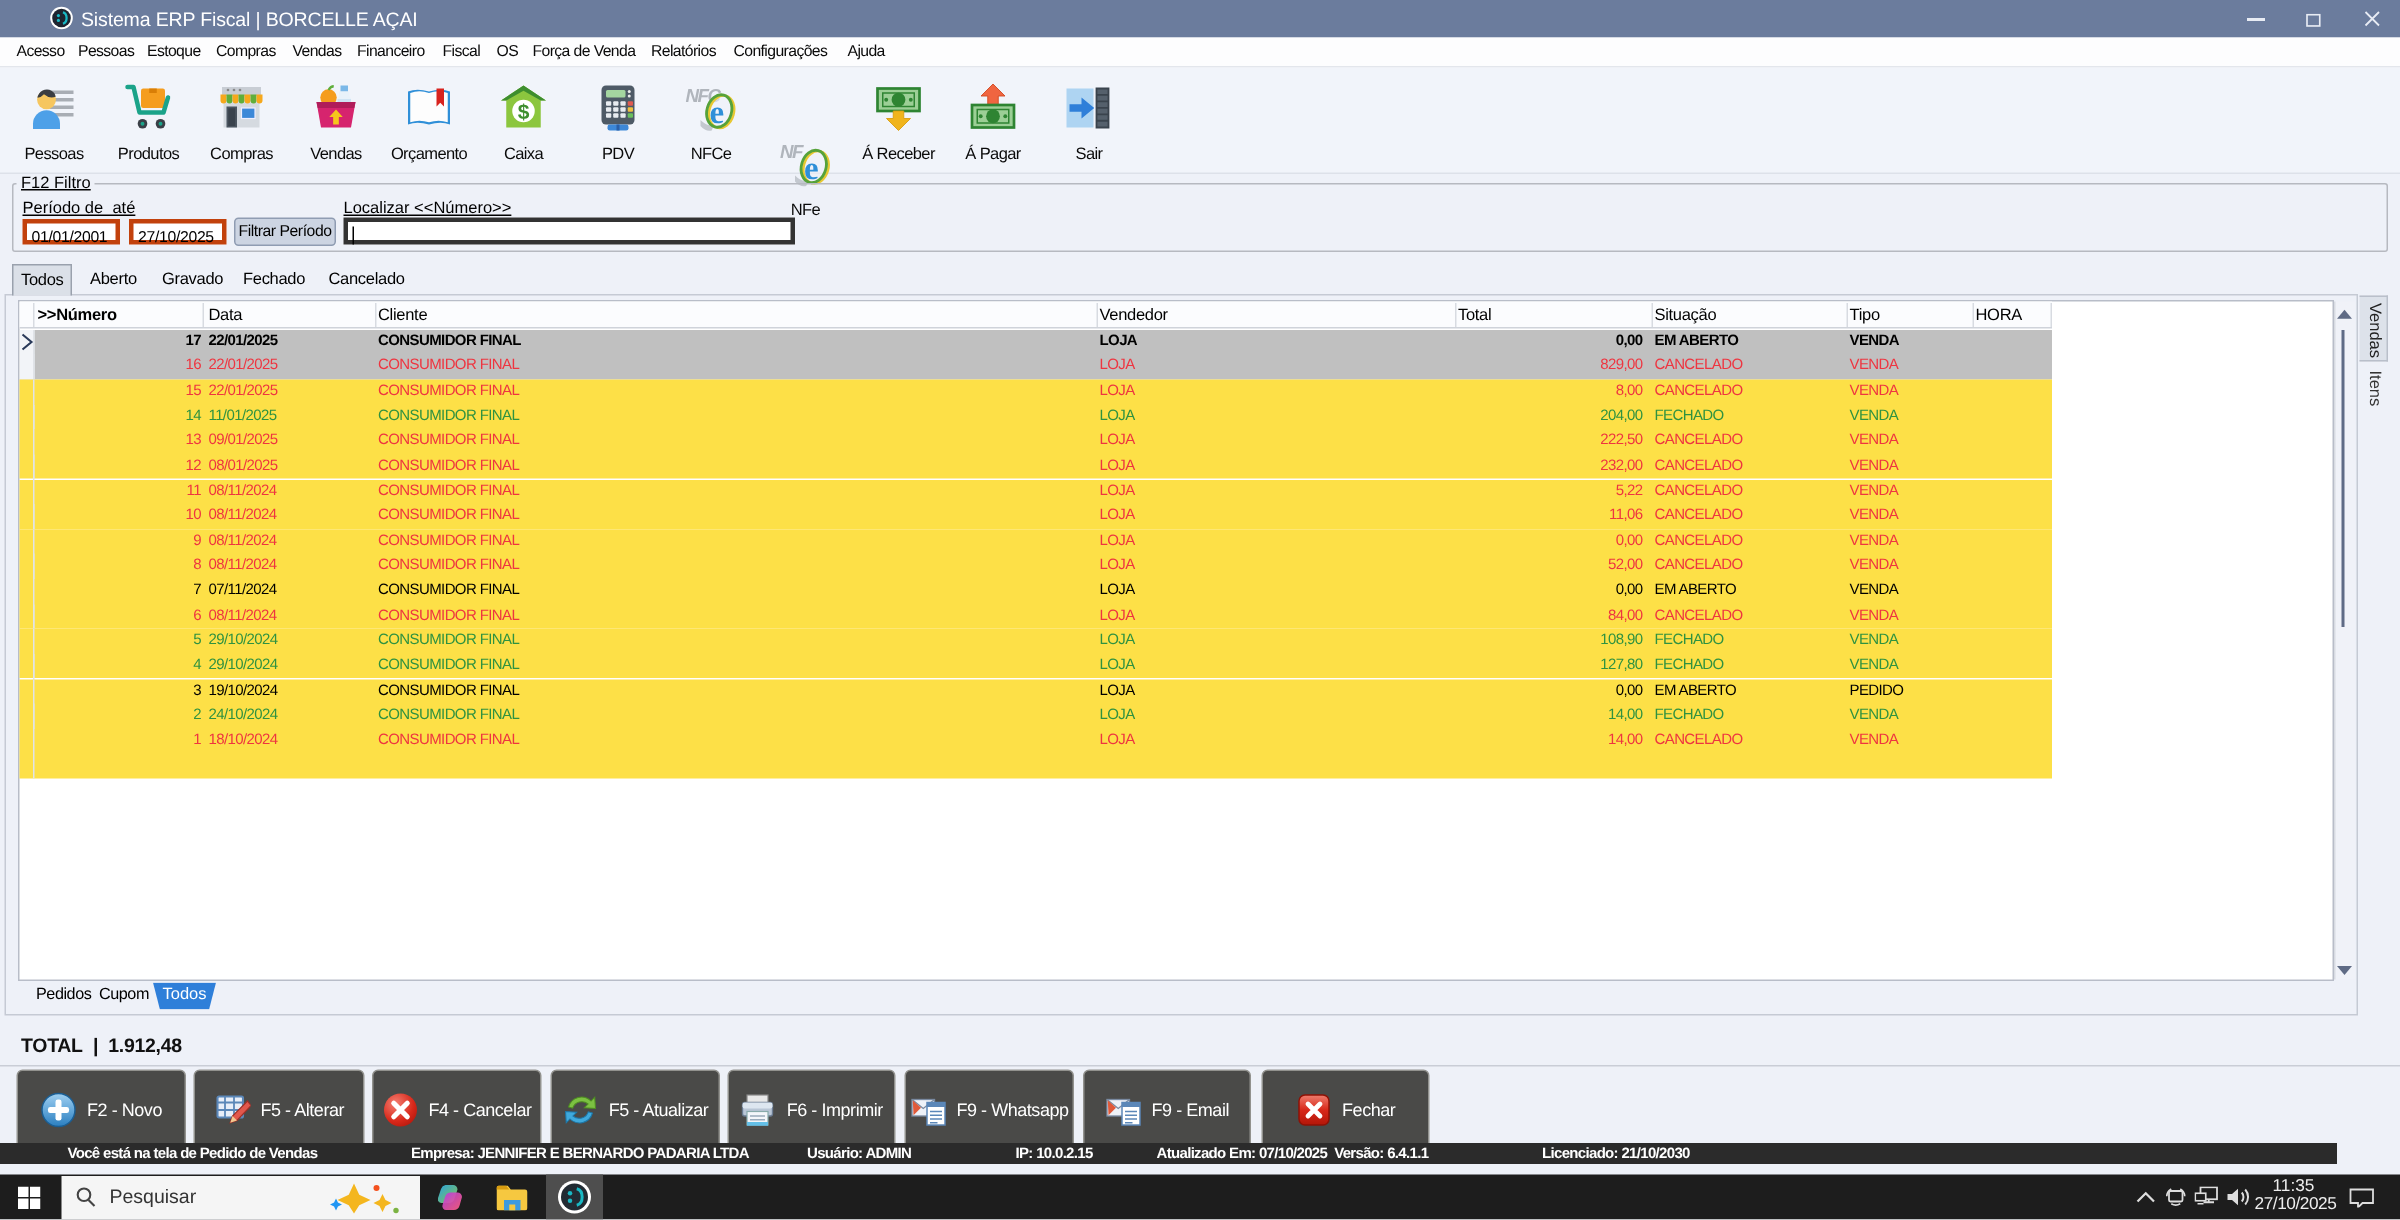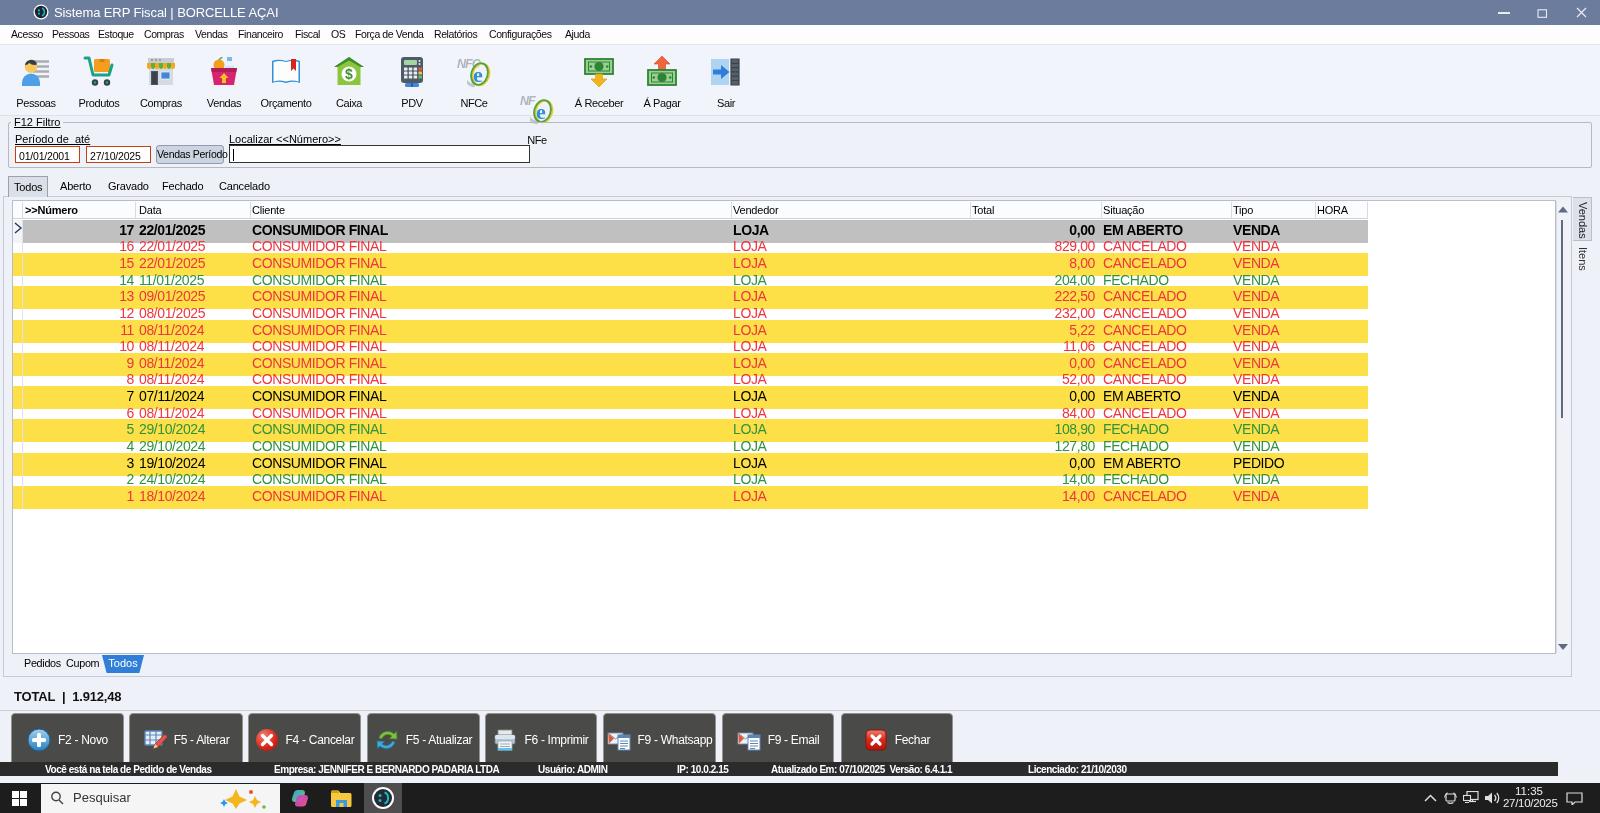--- a/index.html
+++ b/index.html
@@ -19,35 +19,35 @@
 
 #toolbar { left:0; top:45px; width:1600px; height:71px; background:#f1f4fa; border-bottom:1px solid #dde1e9; }
 .tbi { position:absolute; top:10px; width:60px; text-align:center; }
 .tbi svg { width:34px; height:34px; display:block; margin:0 auto; }
 .tbi .lbl { display:block; margin-top:8px; font-size:11px; color:#0a0a0a; letter-spacing:-0.4px; white-space:nowrap; }
 
 
 #filterbox { left:8px; top:122px; width:1584px; height:46px; border:1px solid #b6b9c0; border-radius:2px; }
 #filterlabel { left:11px; top:116px; padding:0 3px; background:#eef1f8; font-size:11px; color:#000;text-decoration:underline; }
 .flabel { position:absolute; font-size:11px; color:#000;text-decoration:underline; }
-.finput { position:absolute; background:#fff; border:1px solid #c2410c; font-size:10.5px; letter-spacing:-0.2px; color:#000; padding:2.5px 3px; }
+.finput { position:absolute; background:#fff; border:3px solid #c2410c; font-size:10.5px; letter-spacing:-0.2px; color:#000; padding:2.5px 3px; }
 
 
 .toptab { position:absolute; top:176px; height:20px; font-size:11px; color:#000; padding:4px 5px 0 5px; letter-spacing:-0.2px; }
 .toptab.sel { background:#dbe0e8; border:1px solid #9aa1ad; border-bottom:none; height:21px; z-index:3; }
 
 
 #tabpage { left:3px; top:196px; width:1569px; height:481px; background:#eef1f8; border:1px solid #c5cad4; }
 
 
 #grid { left:12px; top:200px; width:1544px; height:454px; background:#fff; border:1px solid #b8bdc8; }
 #gridscroll { left:1556px; top:201px; width:14px; height:452px; background:#f0f2f8; border-left:1px solid #d8dbe2; }
 .hdrow { position:absolute; left:13px; top:201px; width:1355px; height:18px; background:#fbfcfe; border-bottom:1px solid #cfd3da; }
 .hcell { position:absolute; top:3px; font-size:11px; color:#000; letter-spacing:-0.2px; }
-.row { position:absolute; left:13px; width:1355px; height:23px; font-size:14px; letter-spacing:-0.4px; }
+.row { position:absolute; left:13px; width:1355px; height:33px; font-size:10px; letter-spacing:-0.4px; }
 .row .c { position:absolute; top:2px; white-space:nowrap; }
 .gut { position:absolute; left:0; top:0; width:10px; height:100%; border-right:1px solid #e0e3e8; }
 .row.stripe { background:#fde047; }
 .row.selrow { background:#c0c0c0; font-weight:bold; }
 .row.selrow .gut { background:#f2f4f8; }
 .red { color:#ee3540; }
 .green { color:#2f9240; }
 .cnum { right:1234px; text-align:right; }
 .cdata { left:126px; }
 .ccli { left:239px; }
@@ -263,21 +263,21 @@
       <span class="lbl">Sair</span>
     </div>
 </div>
 
 <div class="abs" id="filterbox"></div>
 <div class="abs" id="filterlabel">F12 Filtro</div>
 <div class="flabel" style="left:15px; top:133px;">Período de&nbsp;&nbsp;até</div>
 <div class="flabel" style="left:229px; top:133px;">Localizar &lt;&lt;Número&gt;&gt;</div>
 <div class="finput" style="left:15px; top:146px; width:65px; height:17px;">01/01/2001</div>
 <div class="finput" style="left:86px; top:146px; width:65px; height:17px;">27/10/2025</div>
-<div class="abs" style="left:156px; top:145px; width:68px; height:19px; background:#ccd4e2; border:1px solid #8f9cb2; border-radius:3px; font-size:10.5px; letter-spacing:-0.3px; text-align:center; line-height:17px; color:#000; white-space:nowrap;">Vendas Período</div>
+<div class="abs" style="left:156px; top:145px; width:68px; height:19px; background:#ccd4e2; border:1px solid #8f9cb2; border-radius:3px; font-size:10.5px; letter-spacing:-0.3px; text-align:center; line-height:17px; color:#000; white-space:nowrap;">Filtrar Período</div>
 <div class="finput" style="left:229px; top:145px; width:301px; height:18px; border-color:#333;"><span style="border-left:1px solid #000;">&nbsp;</span></div>
 
 <div class="toptab sel" style="left:8px;">Todos</div>
 <div class="toptab" style="left:55px;">Aberto</div>
 <div class="toptab" style="left:103px;">Gravado</div>
 <div class="toptab" style="left:157px;">Fechado</div>
 <div class="toptab" style="left:214px;">Cancelado</div>
 
 <div class="abs" id="tabpage"></div>
 <div class="abs" id="grid"></div>

